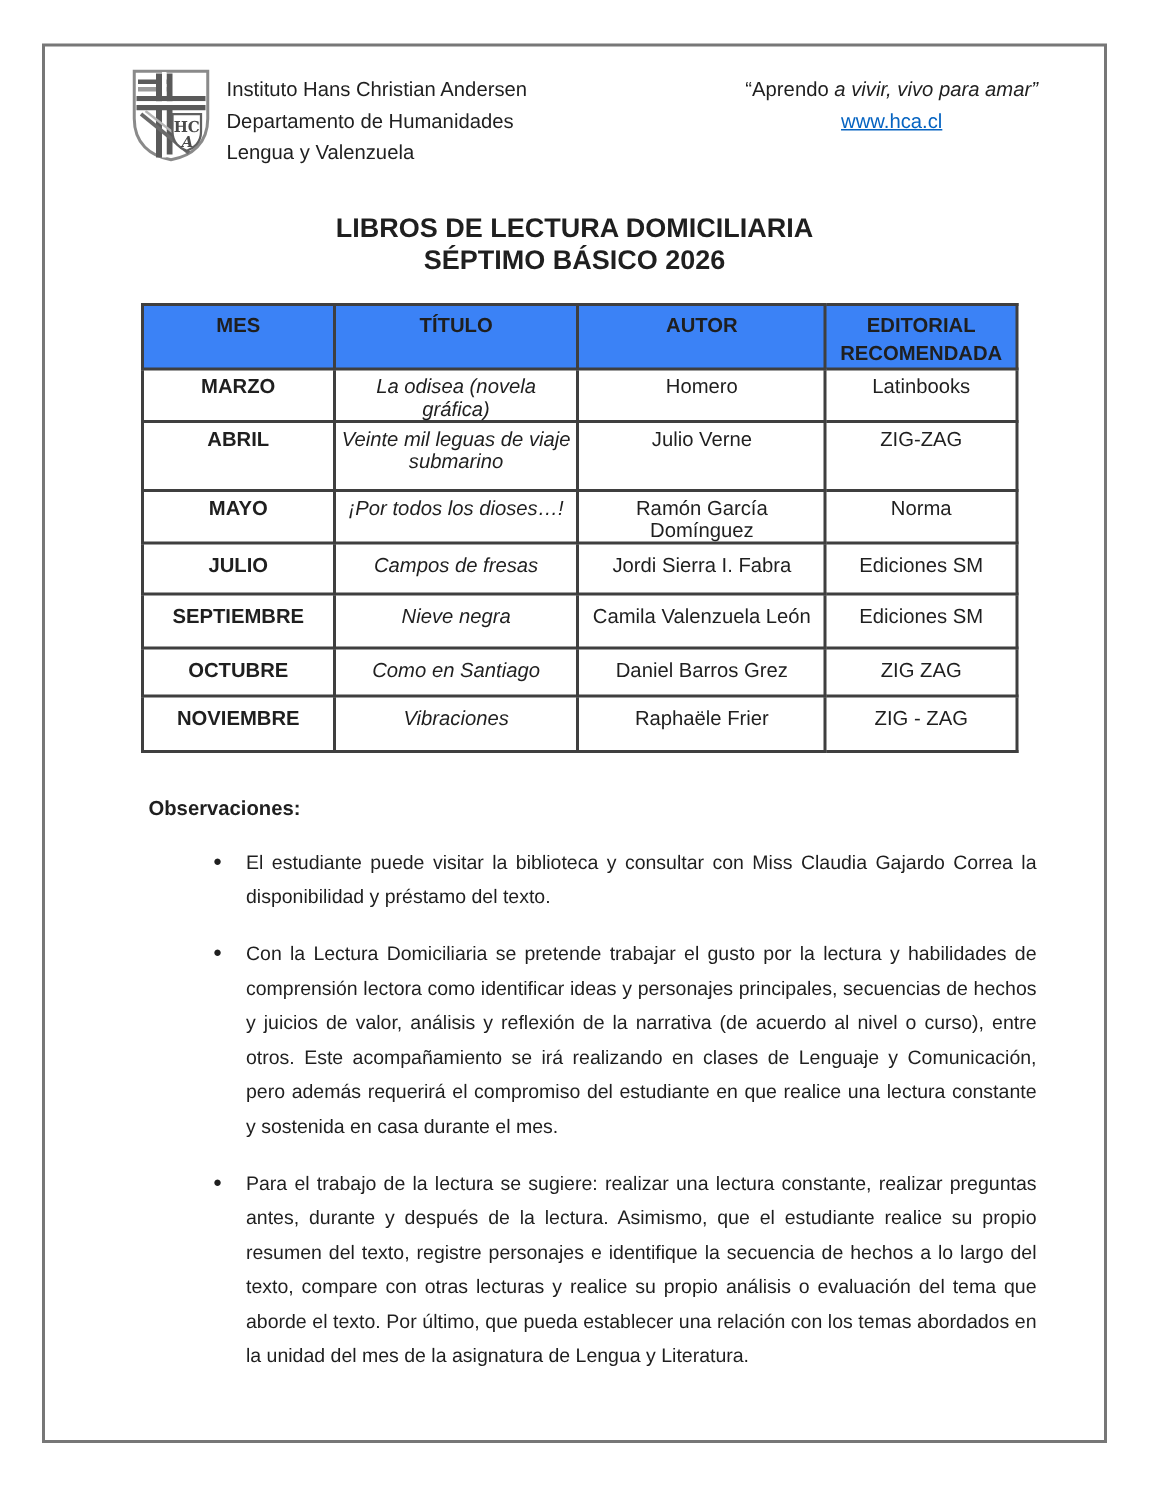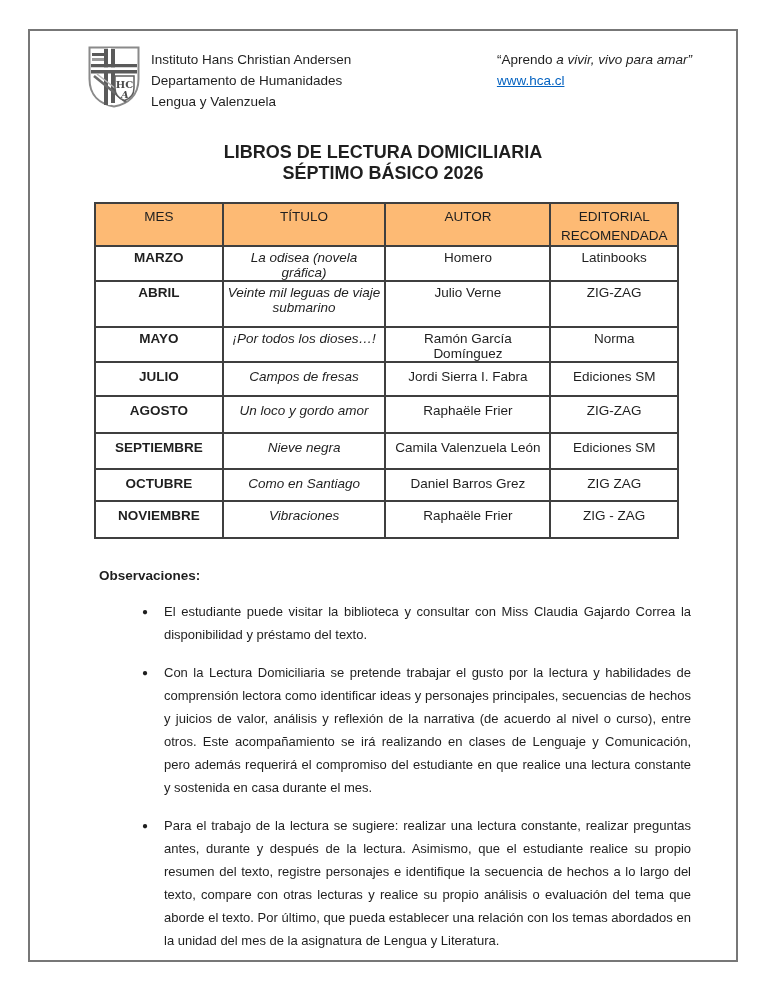--- a/index.html
+++ b/index.html
@@ -7,34 +7,34 @@
     font-family:"Liberation Sans", sans-serif; color:#1f1f1f; }
   .page { position:absolute; left:28px; top:29px; width:710px; height:933px;
     border:2px solid #777777; background:#ffffff; padding-top:15px; }
 
   
   .doc-header { display:flex; justify-content:space-between; align-items:flex-start;
     margin:0 44px 0 58px; }
   .header-left { display:flex; gap:11px; }
   .crest { width:52px; height:62px; flex:0 0 auto; }
   .inst-lines { font-size:13.5px; line-height:21px; padding-top:3px; }
-  .header-right { text-align:left; font-size:13.5px; line-height:21px; padding-top:3px; }
+  .header-right { text-align:center; font-size:13.5px; line-height:21px; padding-top:3px; }
   .motto .it { font-style:italic; }
   .site-link { color:#0563c1; text-decoration:underline; cursor:pointer; }
 
   
   .doc-title { text-align:center; font-weight:bold; font-size:18px; line-height:21px;
     margin-top:30px; }
 
   
   .books-table { border-collapse:collapse; margin:18px 0 0 64px; width:585px;
     font-size:13.5px; table-layout:fixed; }
   .books-table th, .books-table td { border:2px solid #3f3f3f; vertical-align:top;
     text-align:center; padding:3px 4px 0 4px; }
-  .books-table th { background:#fdba74; font-weight:normal; height:42px; line-height:19px; }
+  .books-table th { background:#3b82f6; font-weight:bold; height:42px; line-height:19px; }
   .col-mes { width:127px; } .col-titulo { width:162px; }
   .col-autor { width:164px; } .col-editorial { width:127px; }
   td.mes { font-weight:bold; }
   td.titulo { font-style:italic; }
   tr.r1 td { height:28px; } tr.r2 td { height:46px; } tr.r3 td { height:27px; }
   tr.r4 td { height:34px; } tr.r5 td { height:37px; } tr.r6 td { height:36px; }
   tr.r7 td { height:32px; } tr.r8 td { height:37px; }
   tr.r4 td, tr.r5 td, tr.r6 td, tr.r7 td, tr.r8 td { padding-top:6px; }
 
   
@@ -113,26 +113,20 @@
         <td class="titulo">¡Por todos los dioses…!</td>
         <td>Ramón García Domínguez</td>
         <td>Norma</td>
       </tr>
       <tr class="r4">
         <td class="mes">JULIO</td>
         <td class="titulo">Campos de fresas</td>
         <td>Jordi Sierra I. Fabra</td>
         <td>Ediciones SM</td>
       </tr>
-      <tr class="r5">
-        <td class="mes">AGOSTO</td>
-        <td class="titulo">Un loco y gordo amor</td>
-        <td>Raphaële Frier</td>
-        <td>ZIG-ZAG</td>
-      </tr>
       <tr class="r6">
         <td class="mes">SEPTIEMBRE</td>
         <td class="titulo">Nieve negra</td>
         <td>Camila Valenzuela León</td>
         <td>Ediciones SM</td>
       </tr>
       <tr class="r7">
         <td class="mes">OCTUBRE</td>
         <td class="titulo">Como en Santiago</td>
         <td>Daniel Barros Grez</td>

